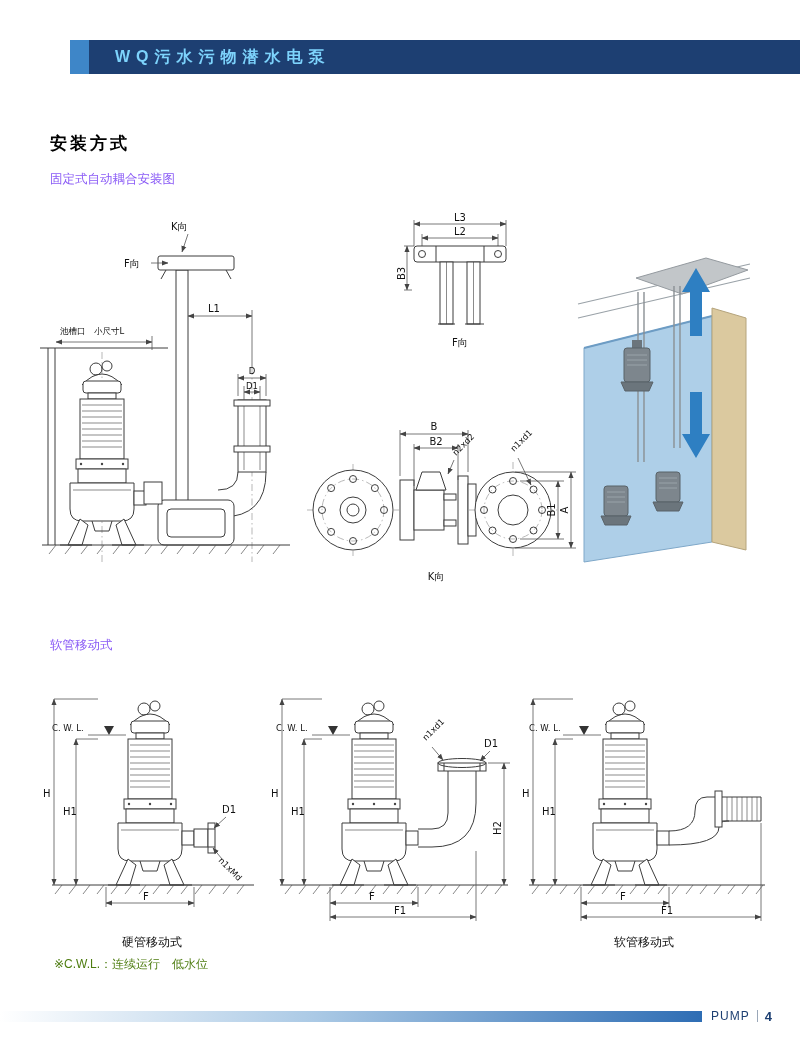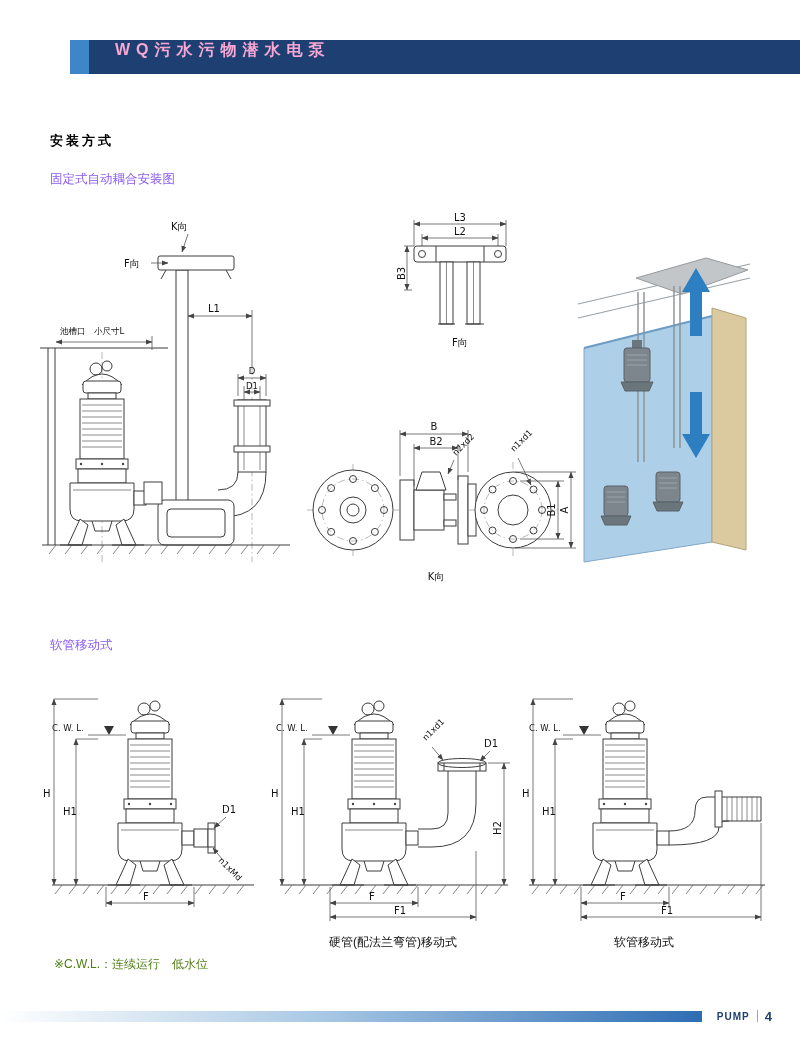--- a/index.html
+++ b/index.html
@@ -2,44 +2,44 @@
 <html><head>
 <meta charset="utf-8">
 <style>
   *{margin:0;padding:0;box-sizing:border-box}
   html,body{background:#fff}
   body{font-family:"Liberation Sans","DejaVu Sans",sans-serif}
   #page{position:relative;width:800px;height:1051px;background:#fff;overflow:hidden}
 
   header{position:absolute;top:40px;left:70px;right:0;height:34px;display:flex}
   .hdr-accent{width:19px;background:#3e86c8}
-  .hdr-bar{flex:1;background:#1d3f72;color:#f9a8d4;display:flex;align-items:flex-start}
+  .hdr-bar{flex:1;background:#1d3f72;color:#7dd3fc;display:flex;align-items:center}
   .hdr-bar span{font-size:16px;font-weight:bold;letter-spacing:6px;padding-left:26px;white-space:nowrap}
 
-  h1.sec{position:absolute;font-size:13px;font-weight:bold;color:#000;letter-spacing:3px}
+  h1.sec{position:absolute;font-size:17px;font-weight:bold;color:#000;letter-spacing:3px}
   .subtitle{position:absolute;font-size:12.5px;color:#8b5cf6}
   .caption{position:absolute;font-size:12px;color:#111;text-align:center}
   .note{position:absolute;font-size:12px;color:#4d7c0f}
 
   svg.draw{position:absolute;overflow:visible}
   .lnf{fill:#fff;stroke:#3d3d3d;stroke-width:1}
   .ln{fill:none;stroke:#3d3d3d;stroke-width:1}
   .fin{fill:none;stroke:#3d3d3d;stroke-width:.6}
   .hat{fill:none;stroke:#555;stroke-width:.7}
   .dim{fill:none;stroke:#555;stroke-width:.8}
   .cl{fill:none;stroke:#999;stroke-width:.7;stroke-dasharray:7 3 1.5 3}
   text{font-family:"DejaVu Sans","Liberation Sans",sans-serif}
   .txt{font-size:10px;fill:#111}
   .txts{font-size:8.5px;fill:#111}
 
   footer{position:absolute;left:0;top:1008px;width:800px;height:16px}
   .foot-bar{position:absolute;left:0;top:3px;width:702px;height:11px;
     background:linear-gradient(90deg,#ffffff 0%,#aac9e5 45%,#2e6db4 100%)}
   .foot-label{position:absolute;right:28px;top:0;height:16px;display:flex;align-items:center;gap:7px}
-  .foot-label .brand{font-size:10px;font-weight:bold;color:#1d3f72;letter-spacing:1px}
+  .foot-label .brand{font-size:12px;font-weight:normal;color:#1d3f72;letter-spacing:1px}
   .foot-label .sep{width:1px;height:12px;background:#9aa7b8}
   .foot-label .pagenum{font-size:13px;font-weight:bold;color:#1d3f72}
 </style>
 </head>
 <body>
 
 <div id="page">
 
   <svg width="0" height="0" style="position:absolute" aria-hidden="true">
     <defs>
@@ -334,21 +334,21 @@
     <line class="dim" x1="40" y1="76" x2="40" y2="222" marker-start="url(#ar)" marker-end="url(#ar)"></line>
     <text class="txt" x="27" y="152">H1</text>
 
     <path class="dim" d="M66,224 V258 M154,224 V244 M246,160 V258"></path>
     <line class="dim" x1="66" y1="240" x2="154" y2="240" marker-start="url(#ar)" marker-end="url(#ar)"></line>
     <text class="txt" x="108" y="237" text-anchor="middle">F</text>
     <line class="dim" x1="66" y1="254" x2="246" y2="254" marker-start="url(#ar)" marker-end="url(#ar)"></line>
     <text class="txt" x="152" y="251" text-anchor="middle">F1</text>
   </svg>
 
-  <div class="caption" style="left:268px;top:934px;width:250px">硬管(配法兰弯管)移动式</div>
+  <div class="caption" style="left:38px;top:934px;width:228px">硬管移动式</div>
   <div class="caption" style="left:515px;top:934px;width:258px">软管移动式</div>
 
   <div class="note" style="left:54px;top:956px">※C.W.L.：连续运行　低水位</div>
 
   <footer>
     <div class="foot-bar"></div>
     <div class="foot-label">
       <span class="brand">PUMP</span>
       <span class="sep"></span>
       <span class="pagenum">4</span>

